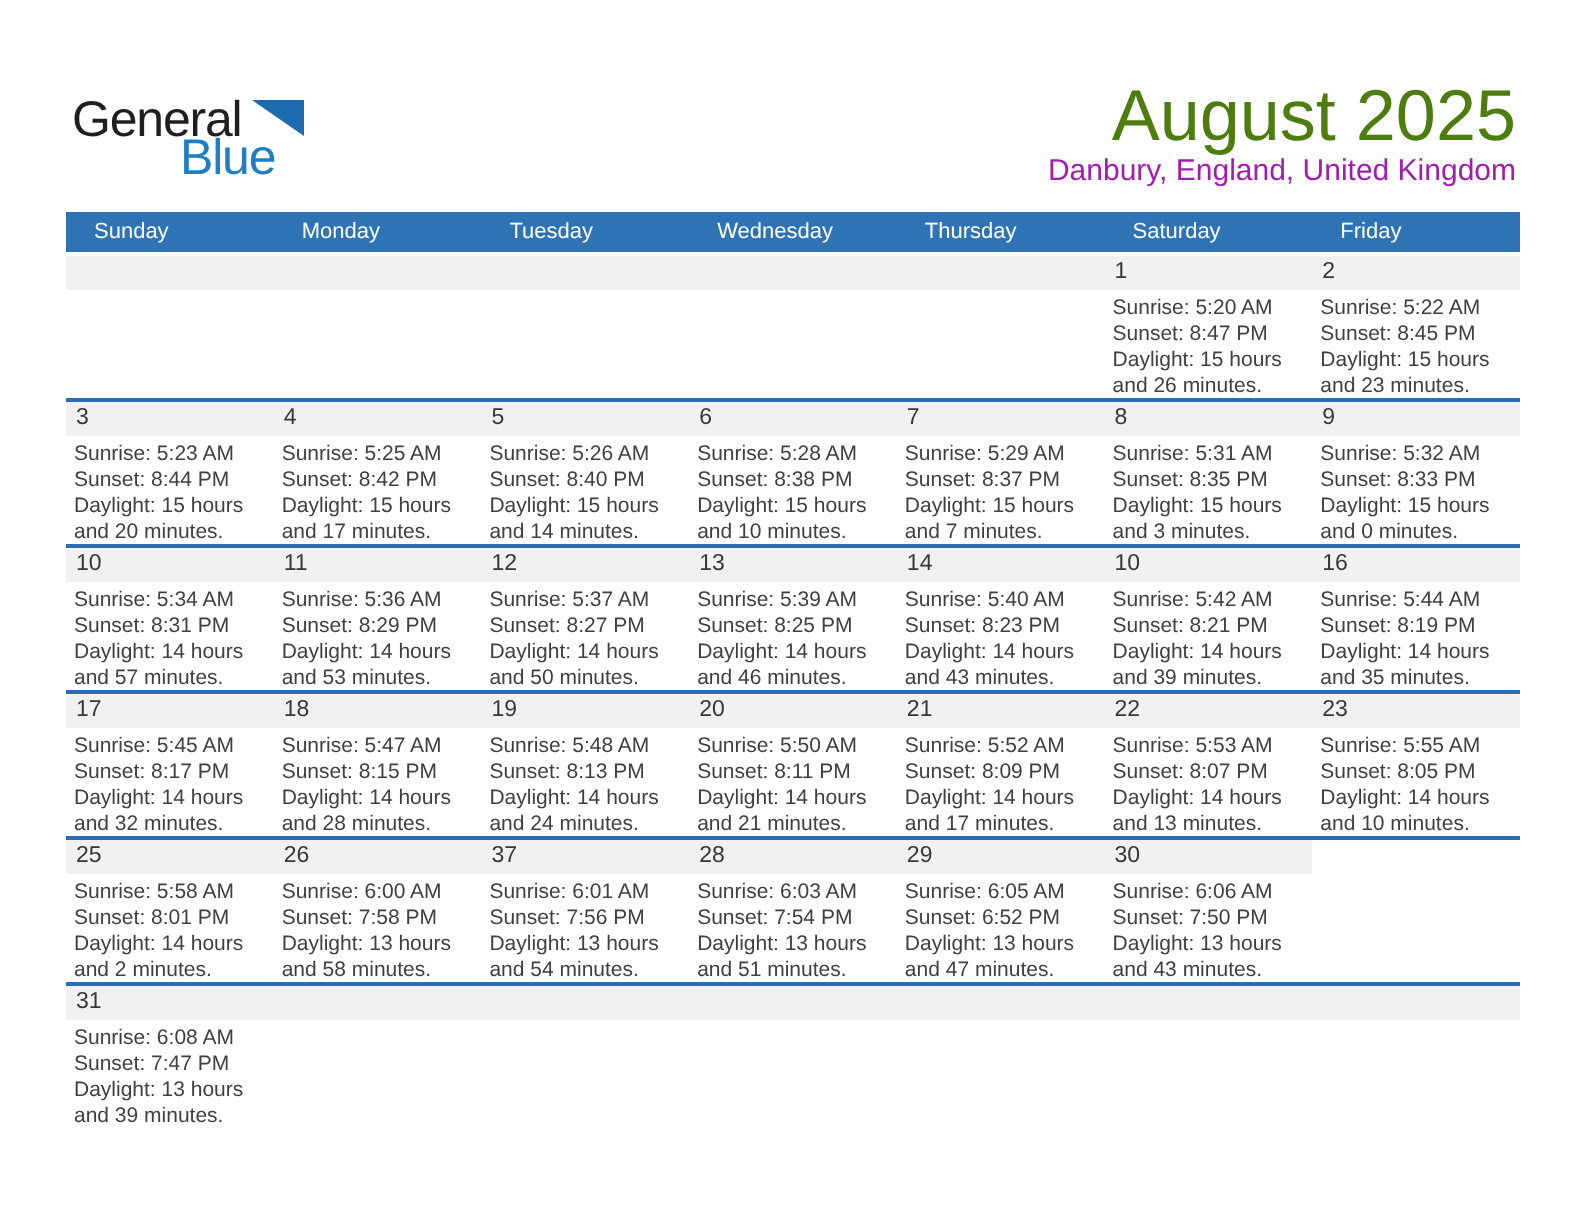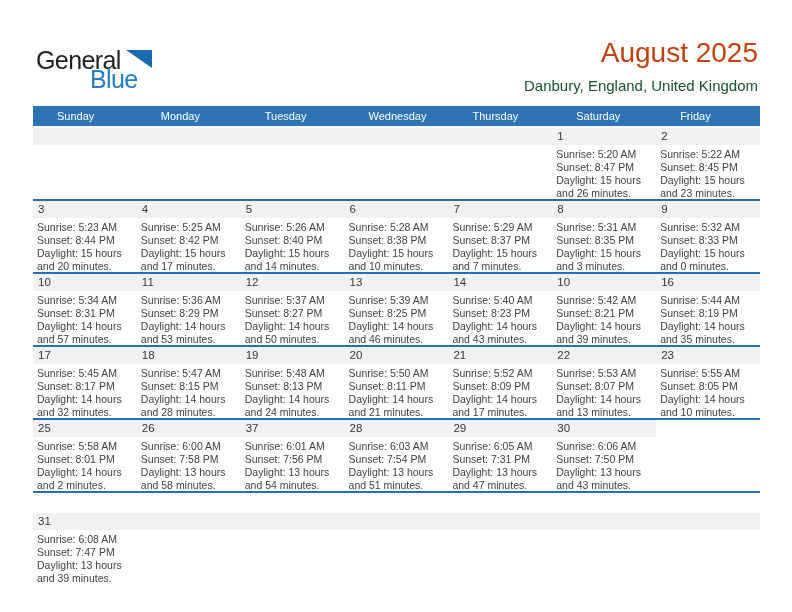--- a/index.html
+++ b/index.html
@@ -22,43 +22,43 @@
     clip-path:polygon(0 0, 100% 0, 100% 100%);
   }
   .logo-blue {
     position:absolute; left:54px; top:19px;
     font-size:25px; letter-spacing:-0.6px; color:var(--logo-blue);
   }
 
   
   .title {
     position:absolute; top:37px; right:34px;
-    font-size:28px; color:#c2410c; white-space:nowrap;margin-left:32px;
+    font-size:36px; color:#4d7c0f; white-space:nowrap;margin-left:32px;
   }
   .subtitle {
     position:absolute; top:77px; right:34px;
-    font-size:15px; color:#14532d; white-space:nowrap;
+    font-size:15px; color:#a21caf; white-space:nowrap;
   }
 
   
   .calendar { position:absolute; left:33px; top:106px; width:727px; }
   .day-header-row {
     display:grid; grid-template-columns:repeat(7,1fr);
     background:var(--header-blue); height:20px;
   }
   .day-header {
     color:#ffffff; font-size:11px; line-height:20px;
-    padding-left:24px; overflow:hidden; white-space:nowrap;
+    padding-left:14px; overflow:hidden; white-space:nowrap;
   }
   .calendar-body { margin-top:2px; }
   .week-row {
     display:grid; grid-template-columns:repeat(7,1fr);
     height:71px; border-bottom:2px solid var(--line-blue);
   }
-  .week-row.last { border-bottom:none;margin-top:20px; }
+  .week-row.last { border-bottom:none; }
   .day-cell { overflow:hidden; }
   .day-number {
     height:17px; background:var(--band-gray);
     font-size:11.5px; line-height:17px; padding-left:5px;
     color:#373737;
   }
   .day-details {
     padding:3px 7px 0 4px;
     font-size:10.5px; line-height:13px; color:#3f3f3f;
   }
@@ -325,21 +325,21 @@
             <div class="day-details">
               <div>Sunrise: 6:03 AM</div>
               <div>Sunset: 7:54 PM</div>
               <div>Daylight: 13 hours and 51 minutes.</div>
             </div>
           </div>
           <div class="day-cell">
             <div class="day-number">29</div>
             <div class="day-details">
               <div>Sunrise: 6:05 AM</div>
-              <div>Sunset: 7:31 PM</div>
+              <div>Sunset: 6:52 PM</div>
               <div>Daylight: 13 hours and 47 minutes.</div>
             </div>
           </div>
           <div class="day-cell">
             <div class="day-number">30</div>
             <div class="day-details">
               <div>Sunrise: 6:06 AM</div>
               <div>Sunset: 7:50 PM</div>
               <div>Daylight: 13 hours and 43 minutes.</div>
             </div>

